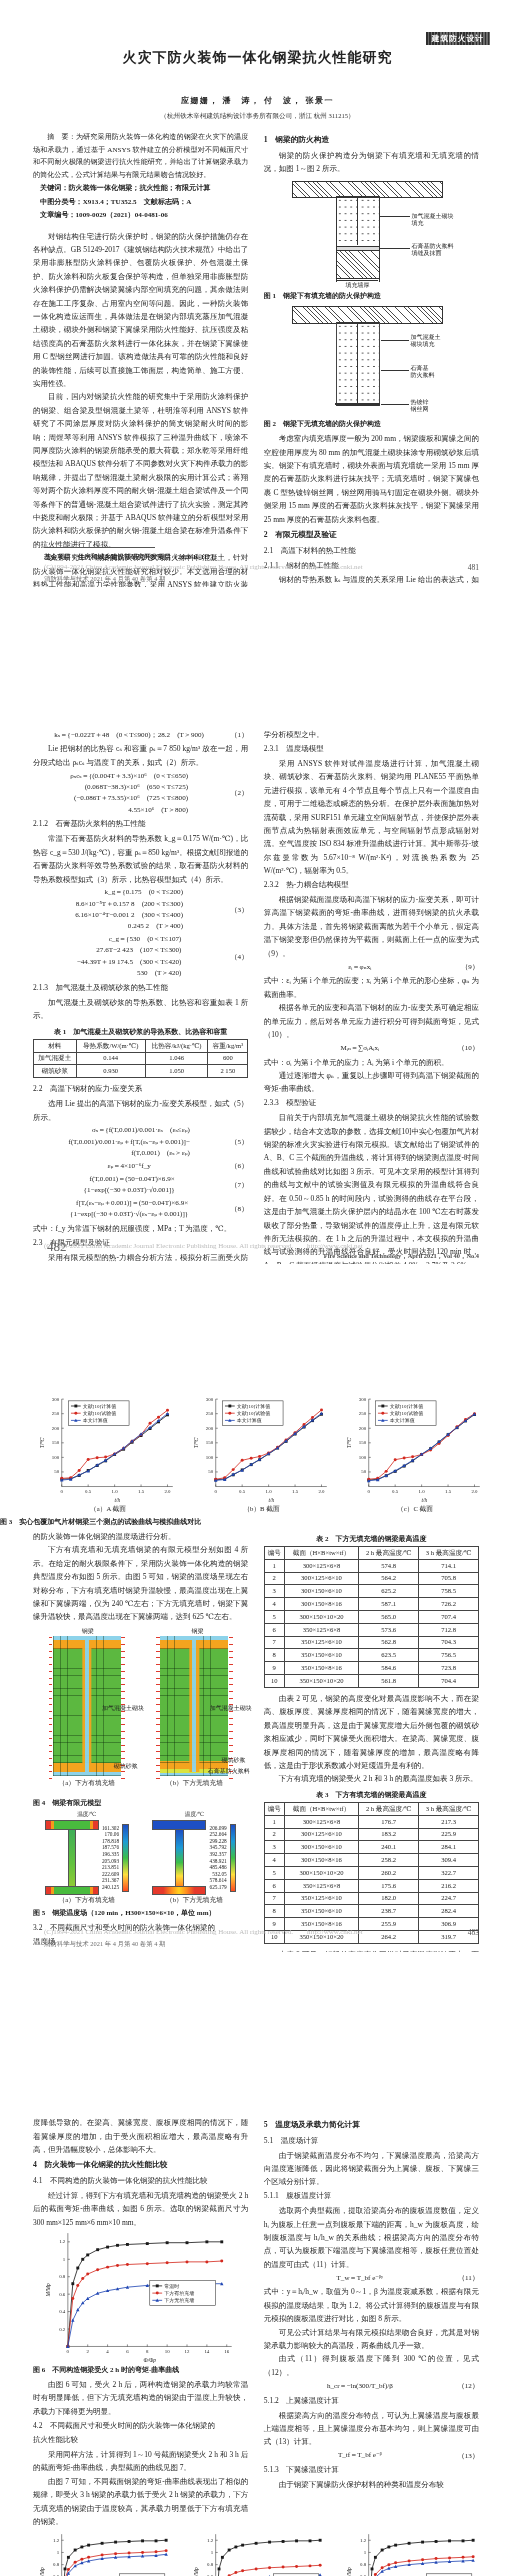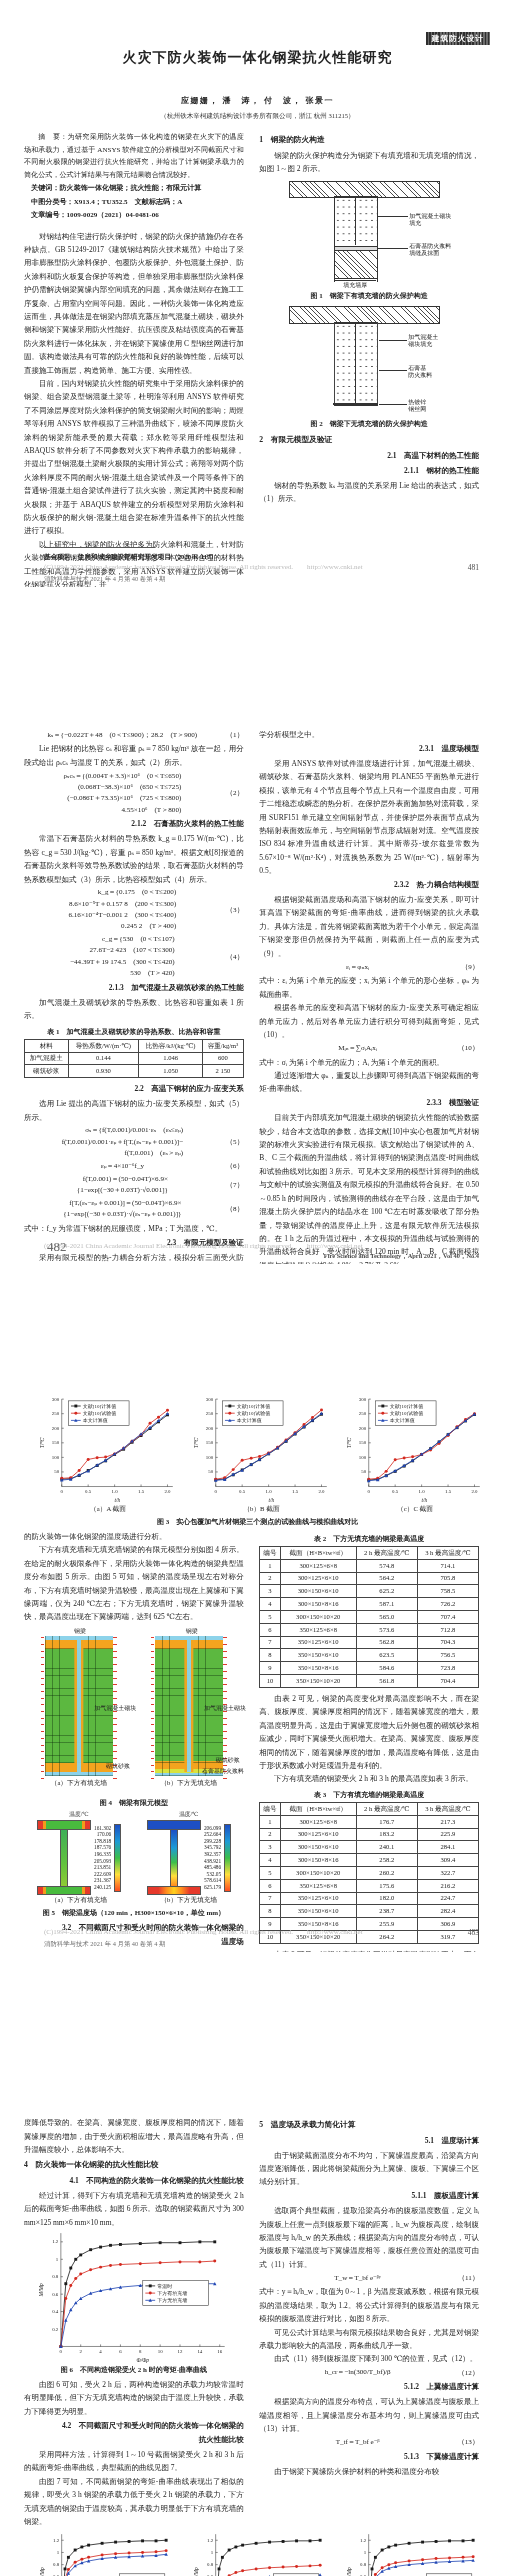--- a/index.html
+++ b/index.html
@@ -1,41 +1,41 @@
 <!DOCTYPE html>
 <html style="font-size:8.2px"><head>
 <meta charset="utf-8">
 <style>
   html,body{margin:0;padding:0;background:#ffffff;}
   body{width:515px;font-family:"Liberation Serif","DejaVu Serif",serif;color:#242424;}
   .sheet{position:relative;width:515px;overflow:hidden;background:#fff;}
   .gap{width:515px;background:#fff;}
-  .cols{display:flex;gap:15.5px;padding:0 36px 0 24px;}
+  .cols{display:flex;gap:15.5px;padding:0 36px 0 33px;}
   .col{flex:1;min-width:0;}
   .p{font-size:7.5px;line-height:13.4px;text-align:justify;text-indent:2em;margin:0;}
   .pn{text-indent:0;}
   .pre{white-space:pre-line;}
   .hd{font-size:7.7px;font-weight:bold;line-height:15.5px;margin:1px 0;}
-  .hd2{font-size:7.5px;font-weight:bold;line-height:14.4px;margin:0.5px 0;text-align:right;}
+  .hd2{font-size:7.5px;font-weight:normal;line-height:14.4px;margin:0.5px 0;}
   .abs{font-size:7.1px;line-height:12.4px;text-align:justify;text-indent:2em;margin:0 0 1px 0;}
   .meta{font-size:7.1px;line-height:13.4px;margin:0;text-indent:1em;font-weight:bold;}
   .badge{position:absolute;top:32px;right:25px;background:repeating-linear-gradient(90deg,#2e2e2e 0 1.5px,#6b6b6b 1.5px 3.1px);color:#fff;font-weight:bold;font-size:7.7px;padding:1.5px 6.2px;letter-spacing:1px;margin-left:28px;}
   .title{font-size:14px;font-weight:bold;text-align:center;margin:49px 0 0 0;letter-spacing:1px;}
   .authors{text-align:center;font-size:8px;font-weight:bold;margin-top:28px;letter-spacing:1.5px;}
   .affil{text-align:center;font-size:6.6px;margin-top:6.2px;color:#333;}
   .colsmain{margin-top:10.3px;}
   .eq{display:flex;align-items:center;margin:1.5px 0;}
   .eqb{flex:1;text-align:center;font-size:7.1px;line-height:11.3px;}
   .eqb span{display:inline-block;text-align:right;white-space:pre-line;}
   .eqn{width:23px;text-align:right;font-size:7.1px;color:#222;}
   .tbl-title{font-size:7px;font-weight:bold;text-align:center;margin:4.1px 0 2.1px 0;}
   table.ptable{width:100%;border-collapse:collapse;font-size:6.6px;margin:0 0 4.1px 0;border:1px solid #333;}
   table.ptable th,table.ptable td{border:0.5px solid #444;text-align:center;padding:1.8px 1px;font-weight:normal;line-height:8.2px;}
   table.ptable th{font-weight:normal;}
-  .figcap{font-size:7px;font-weight:bold;text-align:center;margin:1px 0 3.1px 0;}
+  .figcap{font-size:7px;font-weight:bold;text-align:left;margin:1px 0 3.1px 0;}
   .subcap{font-size:6.7px;text-align:center;margin:0.5px 0 2.1px 0;}
   .chart{display:flex;justify-content:center;}
   .chartrow{display:flex;justify-content:space-between;padding:0 31px 0 39px;}
   .chartrow .chartcell{text-align:center;}
   
   .draw{position:relative;margin:3.1px auto;}
   .hatch{background:repeating-linear-gradient(45deg,rgba(255,255,255,0) 0 2.6px,#4a4a4a 2.6px 3.1px);border:0.5px solid #333;}
   .dots{background:radial-gradient(#555 0.5px,transparent 0.6px);background-size:5.7px 6.7px;border:0.5px solid #333;}
   .lead{position:absolute;border-top:0.5px solid #333;}
   .flabel{position:absolute;font-size:6px;line-height:6.7px;color:#222;}
@@ -131,20 +131,21 @@
         <span class="flabel pre" style="left:124px;top:30px;">加气混凝土
 砌块填充</span>
         <div class="lead" style="left:95px;top:66px;width:28px;"></div>
         <span class="flabel pre" style="left:124px;top:61px;">石膏基
 防火浆料</span>
         <div class="lead" style="left:95px;top:100px;width:28px;"></div>
         <span class="flabel pre" style="left:124px;top:95px;">热镀锌
 钢丝网</span>
       </div>
       <div class="figcap">图 2　钢梁下无填充墙的防火保护构造</div>
+      <p class="p">考虑室内填充墙厚度一般为 200 mm，钢梁腹板和翼缘之间的空腔使用厚度为 80 mm 的加气混凝土砌块抹涂专用砌筑砂浆后填实。钢梁下有填充墙时，砌块外表面与填充墙统一采用 15 mm 厚度的石膏基防火浆料进行抹灰找平；无填充墙时，钢梁下翼缘包裹 C 型热镀锌钢丝网，钢丝网用骑马钉固定在砌块外侧。砌块外侧采用 15 mm 厚度的石膏基防火浆料抹灰找平，钢梁下翼缘采用 25 mm 厚度的石膏基防火浆料包覆。</p>
       <div class="hd">2　有限元模型及验证</div>
       <div class="hd2">2.1　高温下材料的热工性能</div>
       <div class="hd2">2.1.1　钢材的热工性能</div>
       <p class="p">钢材的导热系数 kₛ 与温度的关系采用 Lie 给出的表达式，如式（1）所示。</p>
     </div>
   </div>
   <div class="foot">
     <div class="fundsep"></div>
     <div class="fund">基金项目：住房和城乡建设部研究开发项目（2020-K-117）</div>
     <div class="wm"><span>(C)1994-2021 China Academic Journal Electronic Publishing House. All rights reserved.　　http://www.cnki.net</span><span class="pgR">481</span></div>

